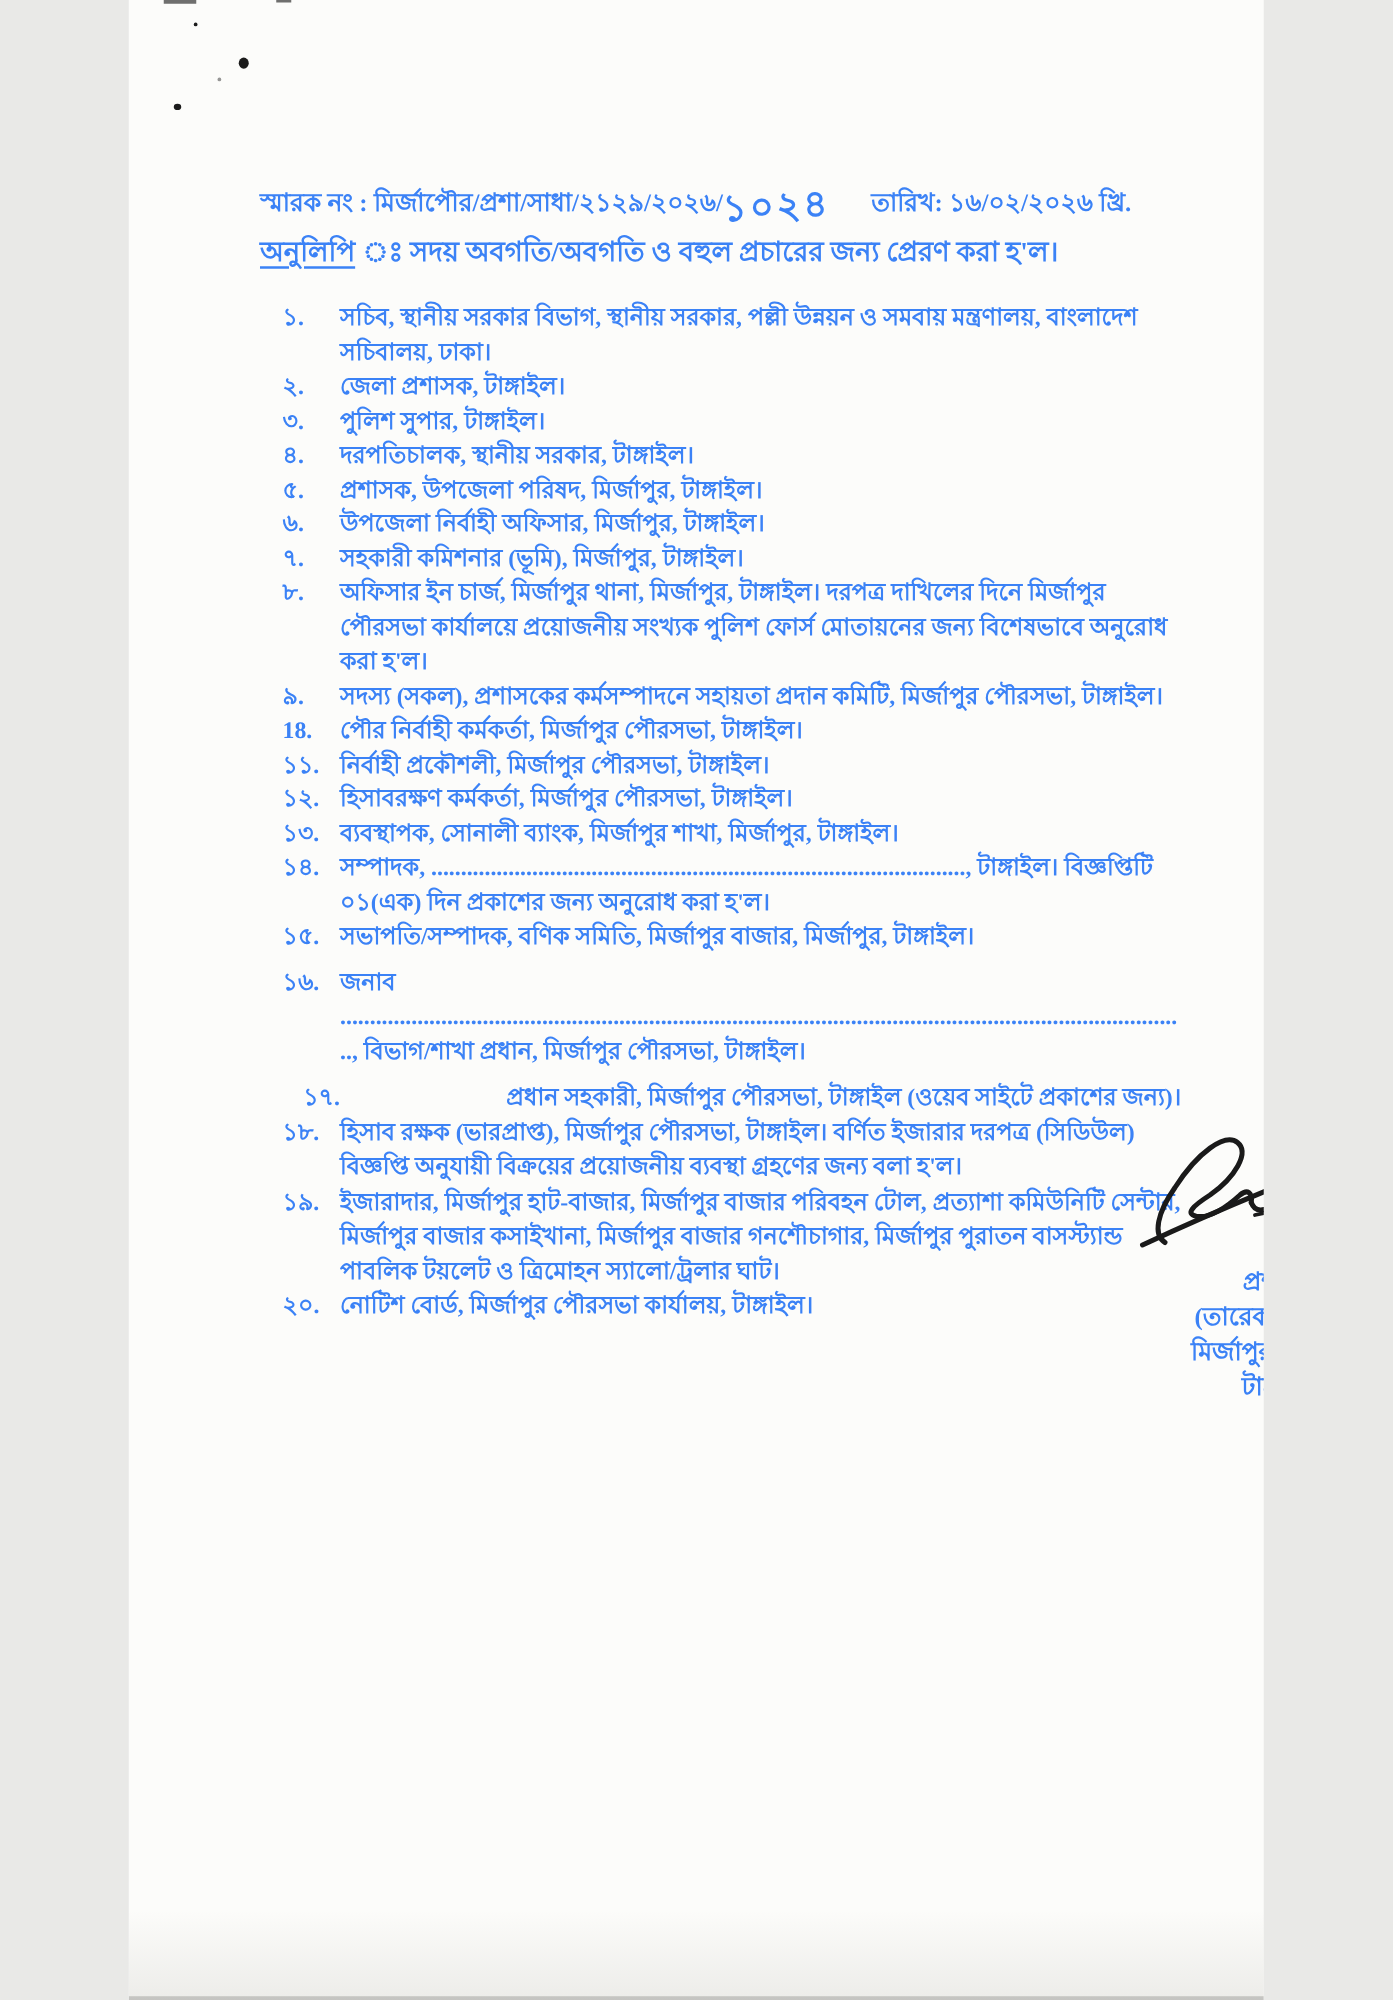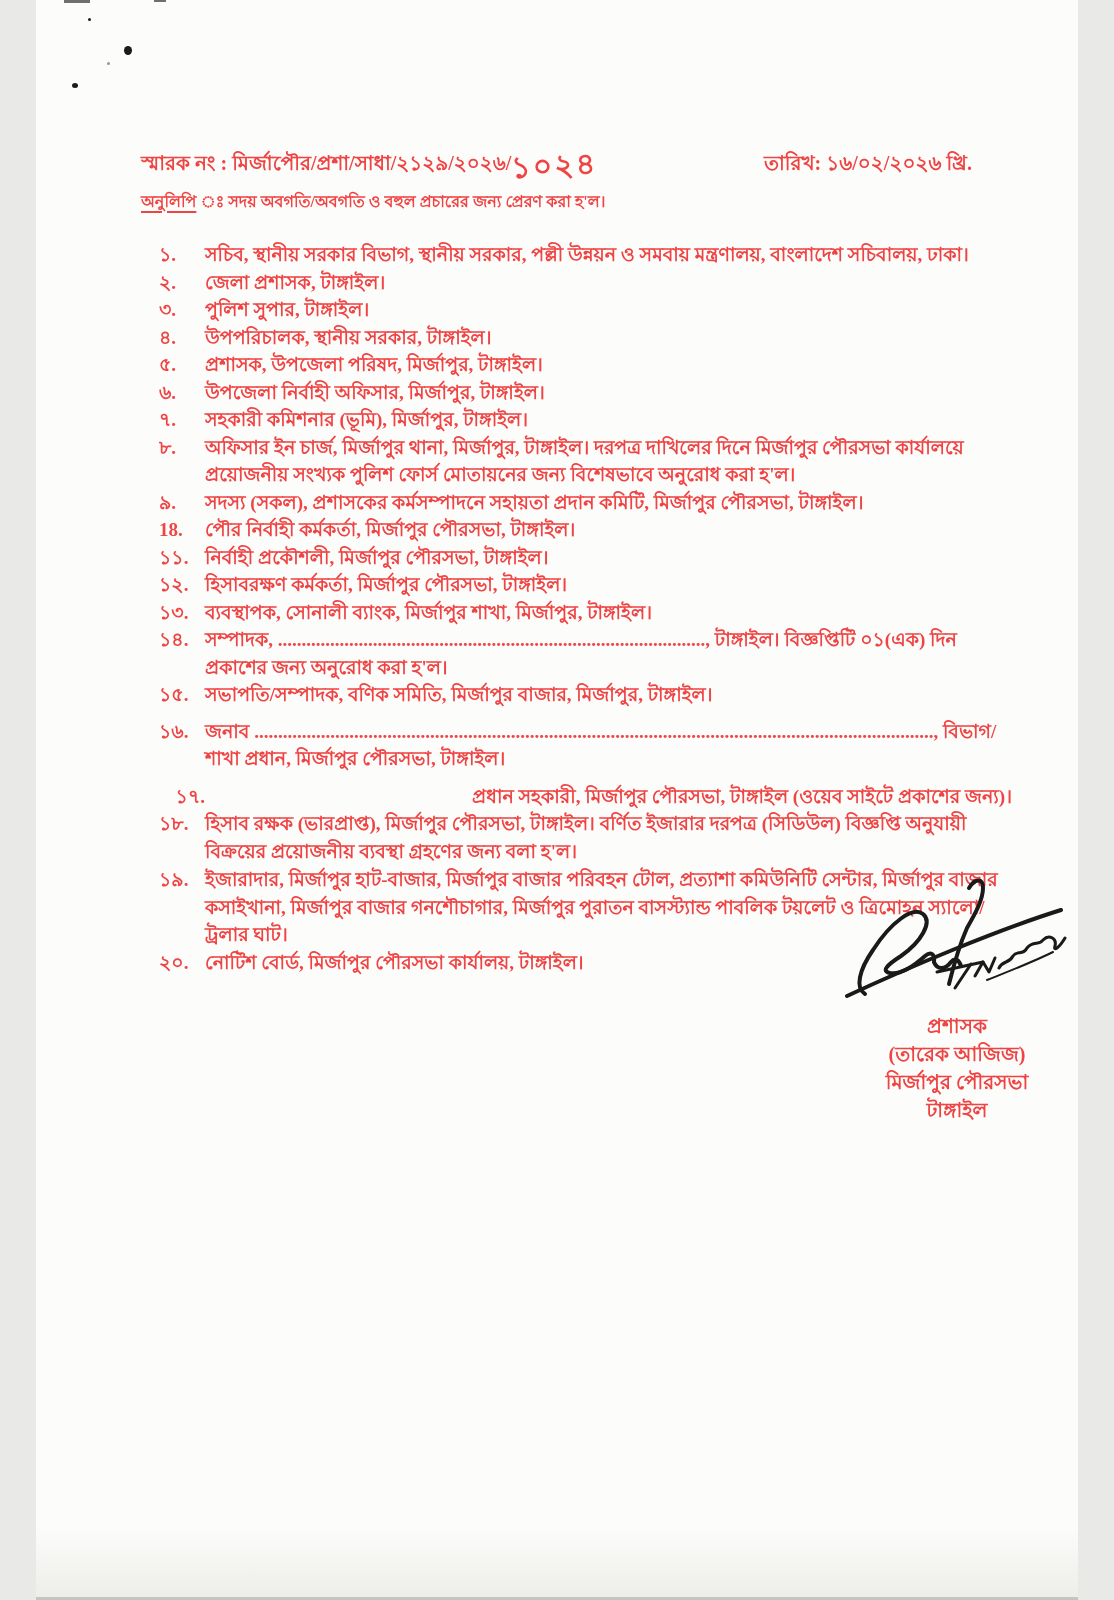--- a/index.html
+++ b/index.html
@@ -1,22 +1,22 @@
 <!DOCTYPE html>
 <html lang="bn"><head>
 <meta charset="utf-8">
 <style>
   html,body{margin:0;padding:0;}
   body{background:#e9e9e7;}
   .page{
     position:relative;
-    width:1042px;height:1600px;
+    width:908px;height:1600px;
     margin:0 auto;
     background:#fcfcfa;
-    color:#ef4444;
+    color:#3b82f6;
     font-family:"Liberation Serif","DejaVu Serif",serif;
     overflow:hidden;
   }
   
   .speck{position:absolute;background:#1b1b1b;border-radius:50%;}
   .speck.s1{left:88px;top:46px;width:8px;height:9px;}
   .speck.s2{left:52px;top:18px;width:3px;height:3px;}
   .speck.s3{left:36px;top:83px;width:6px;height:5px;}
   .speck.s4{left:71px;top:62px;width:3px;height:3px;opacity:.45;}
   .edge-smudge{position:absolute;background:#242424;opacity:.65;}
@@ -36,21 +36,21 @@
     display:inline-block;
     font-size:30px;line-height:26px;
     transform:rotate(-3deg) translateY(3px);
     letter-spacing:2px;
     font-weight:700;
   }
   .date-line{font-size:20px;}
 
   .copy-line{
     margin-top:13px;
-    font-size:16px;font-weight:700;line-height:26px;
+    font-size:22px;font-weight:700;line-height:26px;
   }
   .copy-line .u{text-decoration:underline;text-underline-offset:4px;text-decoration-thickness:2px;}
 
   .copy-list{margin:26px 0 0 18px;}
   .row{display:flex;font-size:19px;font-weight:700;line-height:27.5px;}
   .row .num{flex:0 0 46px;}
   .row .txt{flex:1;max-width:884px;overflow-wrap:anywhere;}
   .row:nth-child(16){margin-top:9px;justify-content:space-between;}
   .row:nth-child(17){margin-top:10px;text-align:right;}
   .row:nth-child(18){}
@@ -110,21 +110,21 @@
     <span class="txt">জেলা প্রশাসক, টাঙ্গাইল।</span>
   </div>
 
   <div class="row">
     <span class="num">৩.</span>
     <span class="txt">পুলিশ সুপার, টাঙ্গাইল।</span>
   </div>
 
   <div class="row">
     <span class="num">৪.</span>
-    <span class="txt">উপপরিচালক, স্থানীয় সরকার, টাঙ্গাইল।</span>
+    <span class="txt">দরপতিচালক, স্থানীয় সরকার, টাঙ্গাইল।</span>
   </div>
 
   <div class="row">
     <span class="num">৫.</span>
     <span class="txt">প্রশাসক, উপজেলা পরিষদ, মির্জাপুর, টাঙ্গাইল।</span>
   </div>
 
   <div class="row">
     <span class="num">৬.</span>
     <span class="txt">উপজেলা নির্বাহী অফিসার, মির্জাপুর, টাঙ্গাইল।</span>

